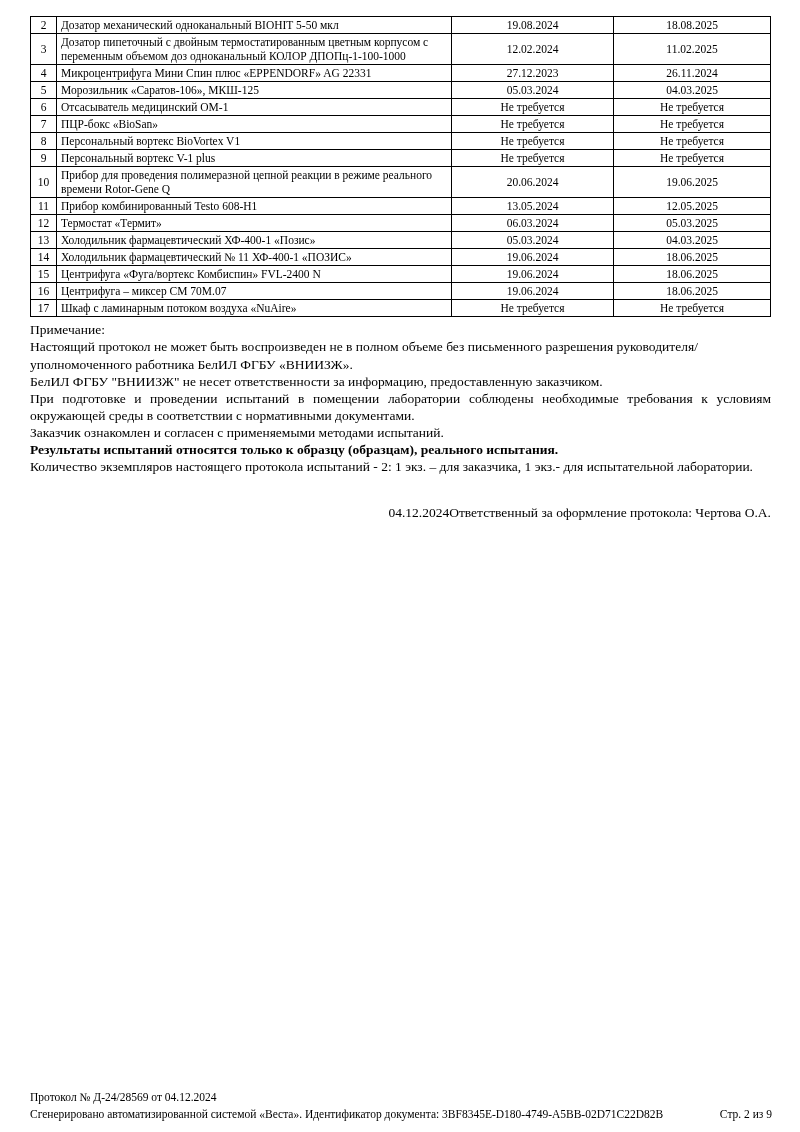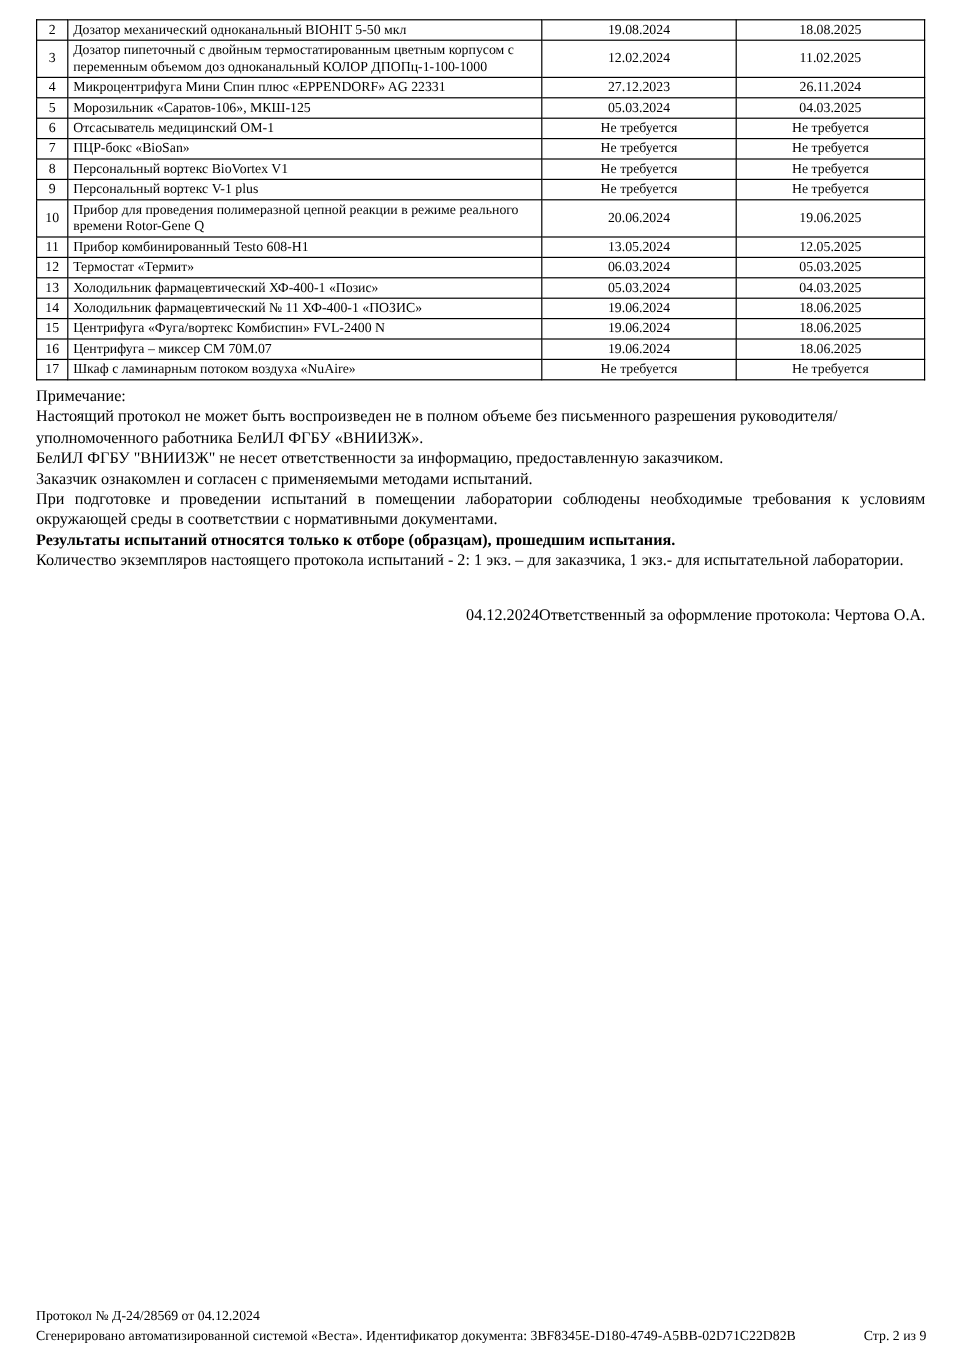--- a/index.html
+++ b/index.html
@@ -183,23 +183,23 @@
             <td class="cell-date">Не требуется</td>
           </tr>
         </tbody>
     </table>
 
     <div class="notes">
       <div class="note-label">Примечание:</div>
       <div id="notes-paragraphs">
           <div class="note-para">Настоящий протокол не может быть воспроизведен не в полном объеме без письменного разрешения руководителя/уполномоченного работника БелИЛ ФГБУ «ВНИИЗЖ».</div>
           <div class="note-para">БелИЛ ФГБУ "ВНИИЗЖ" не несет ответственности за информацию, предоставленную заказчиком.</div>
+          <div class="note-para justify">При подготовке и проведении испытаний в помещении лаборатории соблюдены необходимые требования к условиям окружающей среды в соответствии с нормативными документами.</div>
           <div class="note-para">Заказчик ознакомлен и согласен с применяемыми методами испытаний.</div>
-          <div class="note-para justify">При подготовке и проведении испытаний в помещении лаборатории соблюдены необходимые требования к условиям окружающей среды в соответствии с нормативными документами.</div>
-          <div class="note-para bold">Результаты испытаний относятся только к отборе (образцам), прошедшим испытания.</div>
+          <div class="note-para bold">Результаты испытаний относятся только к образцу (образцам), реального испытания.</div>
           <div class="note-para justify">Количество экземпляров настоящего протокола испытаний - 2: 1 экз. – для заказчика, 1 экз.- для испытательной лаборатории.</div>
         </div>
     </div>
 
     <div class="signoff">
       <div class="signoff-row">
         <span>04.12.2024</span>
         <span>Ответственный за оформление протокола: Чертова О.А.</span>
       </div>
     </div>

